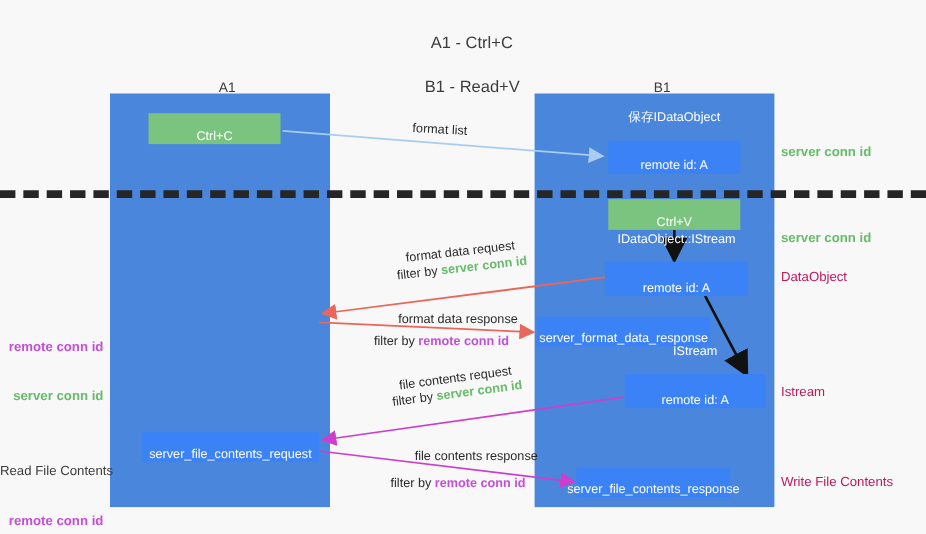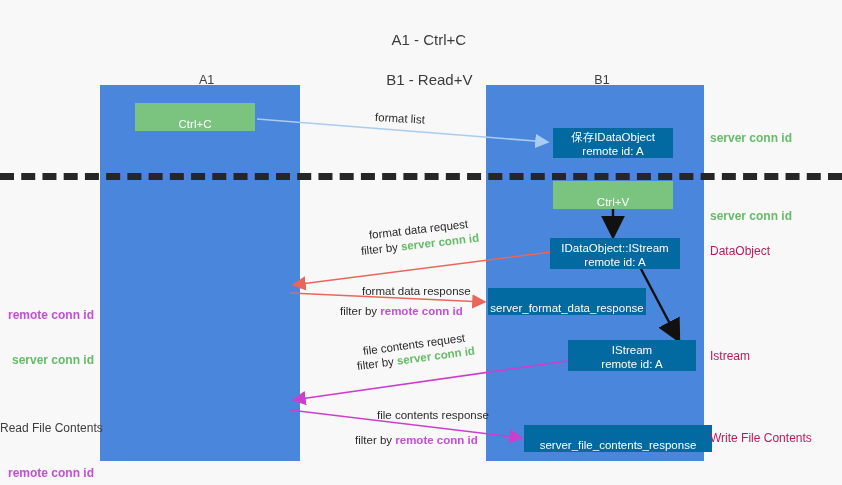--- a/index.html
+++ b/index.html
@@ -57,21 +57,21 @@
     flex-direction: column;
     align-items: center;
     justify-content: flex-end;
     color: #ffffff;
     font-size: 11.5px;
     line-height: 14px;
     text-align: center;
     white-space: pre;
   }
   .node.green { background: #7ac47f; }
-  .node.orange { background: #0369a1; }
+  .node.orange { background: #3b82f6; gap: 30px; }
   .side-label {
     position: absolute;
     font-size: 12px;
     line-height: 15px;
     color: #be185d;
     white-space: pre;
   }
   .conn-green {
     position: absolute;
     font-size: 12px;
@@ -161,20 +161,23 @@
     <line x1="290" y1="410" x2="522" y2="438" stroke="#cc3fcc" stroke-width="1.6" marker-end="url(#ah-mag)"></line>
   </svg>
 
   <div class="dashline" style="top:173px;"></div>
 
   <div class="node green" style="left:135px; top:103px; width:120px; height:28px;">
     <span>Ctrl+C</span>
   </div>
 
 
+  <div class="node orange" style="left:129px; top:393px; width:161px; height:27px;">
+    <span>server_file_contents_request</span>
+  </div>
 
   <div class="node orange" style="left:553px; top:128px; width:120px; height:30px;">
     <span>保存IDataObject</span>
     <span>remote id: A</span>
   </div>
 
   <div class="node green" style="left:553px; top:181px; width:120px; height:28px;">
     <span>Ctrl+V</span>
   </div>
 
@@ -185,21 +188,21 @@
 
   <div class="node orange" style="left:488px; top:288px; width:158px; height:27px;">
     <span>server_format_data_response</span>
   </div>
 
   <div class="node orange" style="left:568px; top:340px; width:128px; height:31px;">
     <span>IStream</span>
     <span>remote id: A</span>
   </div>
 
-  <div class="node orange" style="left:524px; top:425px; width:188px; height:27px;">
+  <div class="node orange" style="left:524px; top:425px; width:140px; height:27px;">
     <span>server_file_contents_response</span>
   </div>
 
   <div class="conn-green" style="left:710px; top:131px;">server conn id</div>
   <div class="conn-green" style="left:710px; top:209px;">server conn id</div>
   <div class="side-label" style="left:710px; top:244px;">DataObject</div>
   <div class="side-label" style="left:710px; top:349px;">Istream</div>
   <div class="side-label" style="left:710px; top:431px;">Write File Contents</div>
 
   <div class="stack-label" style="left:0px; top:278px; width:94px;">

